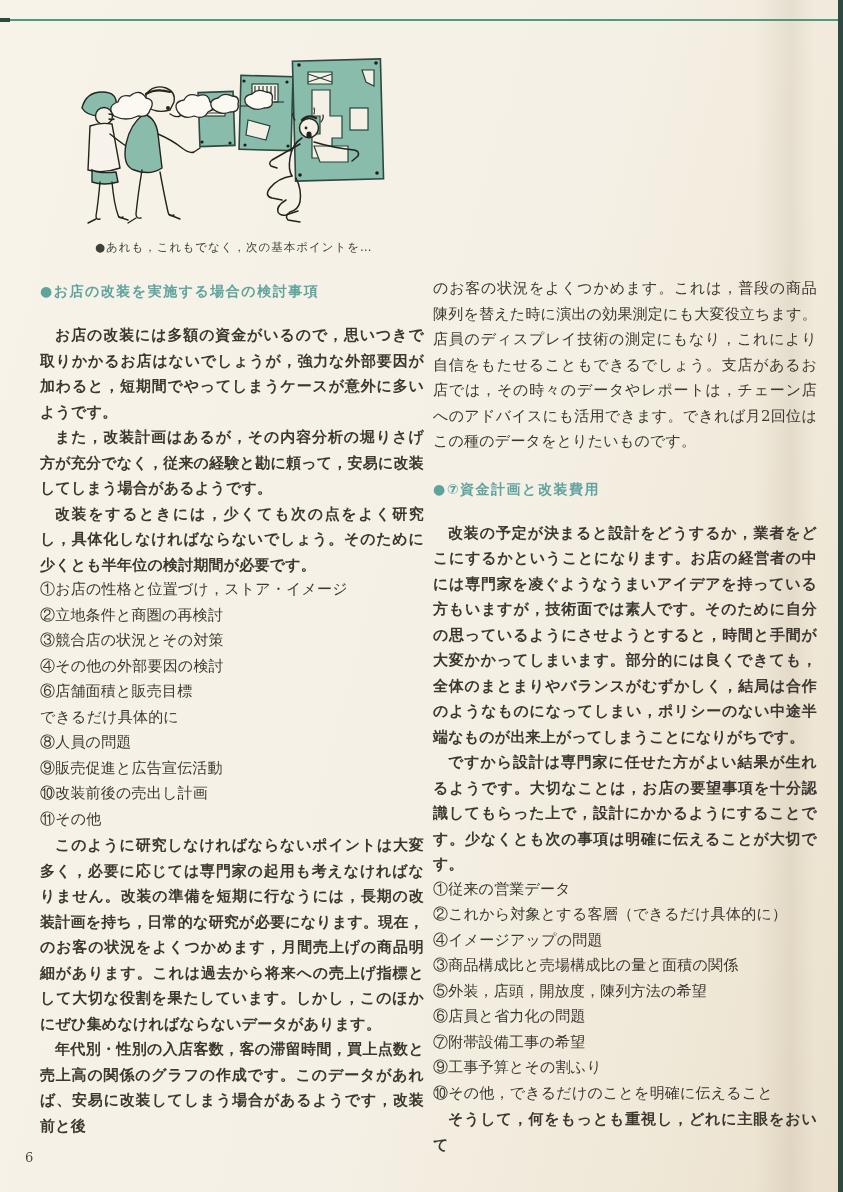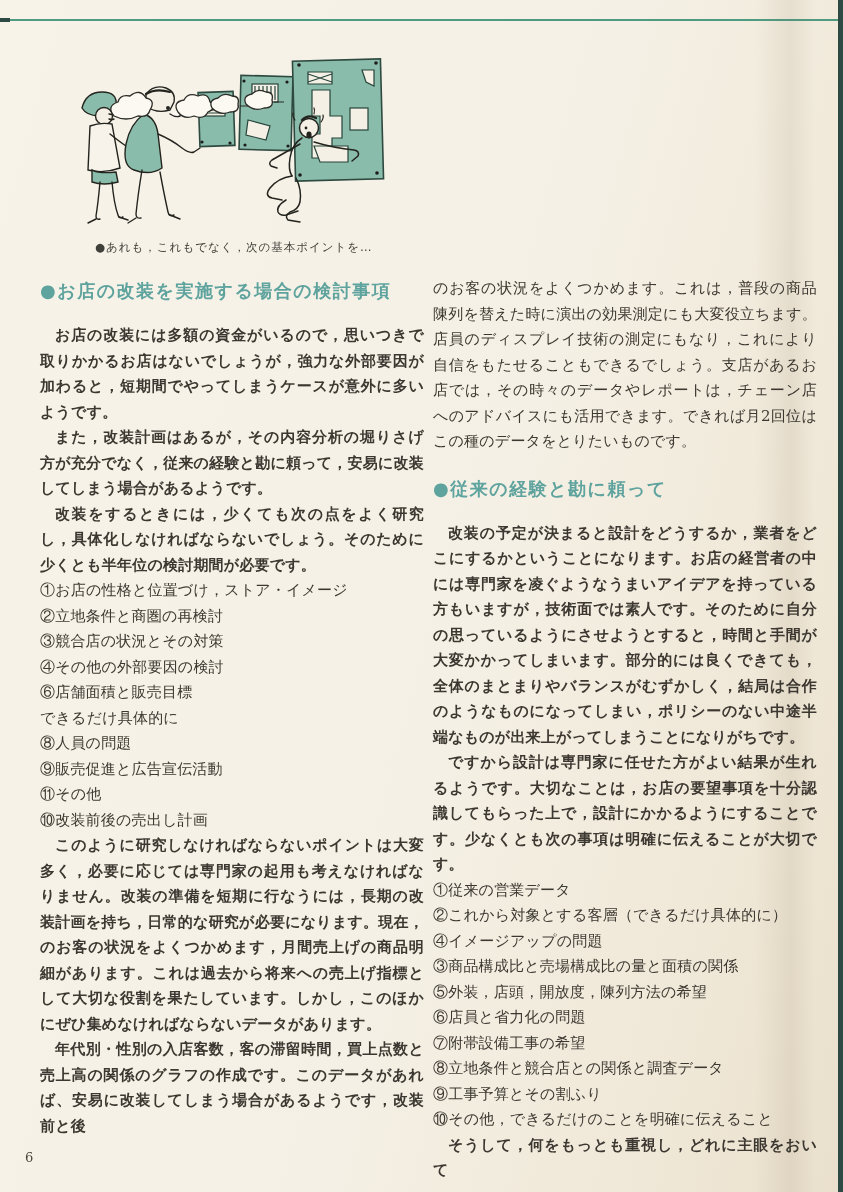--- a/index.html
+++ b/index.html
@@ -40,28 +40,28 @@
     position:absolute;width:384px;
     font-size:15px;line-height:25.5px;
     text-align:justify;text-justify:inter-ideograph;
     letter-spacing:0.2px;
   }
   .col-left{left:40px;top:278px;}
   .col-right{left:433px;top:276px;}
   h2.sec{
     margin:0 0 19px 0;
     font-family:"DejaVu Sans","Liberation Sans",sans-serif;
-    font-size:18px;font-weight:bold;color:#5fa39e;
+    font-size:14px;font-weight:bold;color:#5fa39e;
     letter-spacing:1.5px;line-height:26px;
   }
   h2.sec.mid{margin-top:21px;}
   .col p{margin:0;}
   .col p.indent{text-indent:1em;font-weight:bold;}
   ul.checklist{list-style:none;margin:0;padding:0;}
-  ul.checklist li{margin:0;padding:0;}
+  ul.checklist li{margin:0;padding:0;font-family:Liberation Mono, monospace;}
   .page-number{
     position:absolute;left:25px;top:1150px;
     font-size:13px;color:#4a463e;
   }
 </style>
 </head>
 <body>
 
 <div class="page">
 
@@ -162,41 +162,40 @@
     <p class="indent">改装をするときには，少くても次の点をよく研究し，具体化しなければならないでしょう。そのために少くとも半年位の検討期間が必要です。</p>
     <ul class="checklist">
       <li>①お店の性格と位置づけ，ストア・イメージ</li>
       <li>②立地条件と商圏の再検討</li>
       <li>③競合店の状況とその対策</li>
       <li>④その他の外部要因の検討</li>
       <li>⑥店舗面積と販売目標</li>
       <li>できるだけ具体的に</li>
       <li>⑧人員の問題</li>
       <li>⑨販売促進と広告宣伝活動</li>
+      <li>⑩改装前後の売出し計画</li>
       <li>⑪その他</li>
-      <li>⑩改装前後の売出し計画</li>
     </ul>
     <p class="indent">このように研究しなければならないポイントは大変多く，必要に応じては専門家の起用も考えなければなりません。改装の準備を短期に行なうには，長期の改装計画を持ち，日常的な研究が必要になります。現在，のお客の状況をよくつかめます，月間売上げの商品明細があります。これは過去から将来への売上げ指標として大切な役割を果たしています。しかし，このほかにぜひ集めなければならないデータがあります。</p>
     <p class="indent">年代別・性別の入店客数，客の滞留時間，買上点数と売上高の関係のグラフの作成です。このデータがあれば、安易に改装してしまう場合があるようです，改装前と後</p>
   </div>
 
   <div class="col col-right">
     <p>のお客の状況をよくつかめます。これは，普段の商品陳列を替えた時に演出の効果測定にも大変役立ちます。店員のディスプレイ技術の測定にもなり，これにより自信をもたせることもできるでしょう。支店があるお店では，その時々のデータやレポートは，チェーン店へのアドバイスにも活用できます。できれば月2回位はこの種のデータをとりたいものです。</p>
-    <h2 class="sec mid">●従来の経験と勘に頼って</h2>
+    <h2 class="sec mid">●⑦資金計画と改装費用</h2>
     <p class="indent">改装の予定が決まると設計をどうするか，業者をどこにするかということになります。お店の経営者の中には専門家を凌ぐようなうまいアイデアを持っている方もいますが，技術面では素人です。そのために自分の思っているようにさせようとすると，時間と手間が大変かかってしまいます。部分的には良くできても，全体のまとまりやバランスがむずかしく，結局は合作のようなものになってしまい，ポリシーのない中途半端なものが出来上がってしまうことになりがちです。</p>
     <p class="indent">ですから設計は専門家に任せた方がよい結果が生れるようです。大切なことは，お店の要望事項を十分認識してもらった上で，設計にかかるようにすることです。少なくとも次の事項は明確に伝えることが大切です。</p>
     <ul class="checklist">
       <li>①従来の営業データ</li>
       <li>②これから対象とする客層（できるだけ具体的に）</li>
       <li>④イメージアップの問題</li>
       <li>③商品構成比と売場構成比の量と面積の関係</li>
       <li>⑤外装，店頭，開放度，陳列方法の希望</li>
       <li>⑥店員と省力化の問題</li>
       <li>⑦附帯設備工事の希望</li>
-      <li>⑧立地条件と競合店との関係と調査データ</li>
       <li>⑨工事予算とその割ふり</li>
       <li>⑩その他，できるだけのことを明確に伝えること</li>
     </ul>
     <p class="indent">そうして，何をもっとも重視し，どれに主眼をおいて</p>
   </div>
 
   <div class="page-number">6</div>
 
 </div>
 

